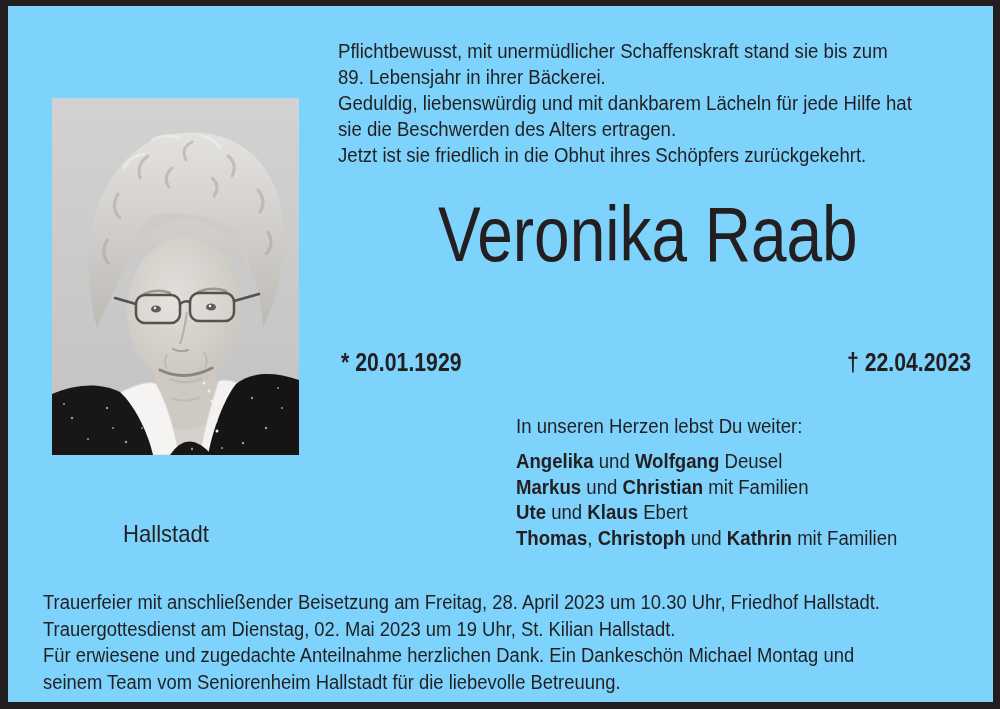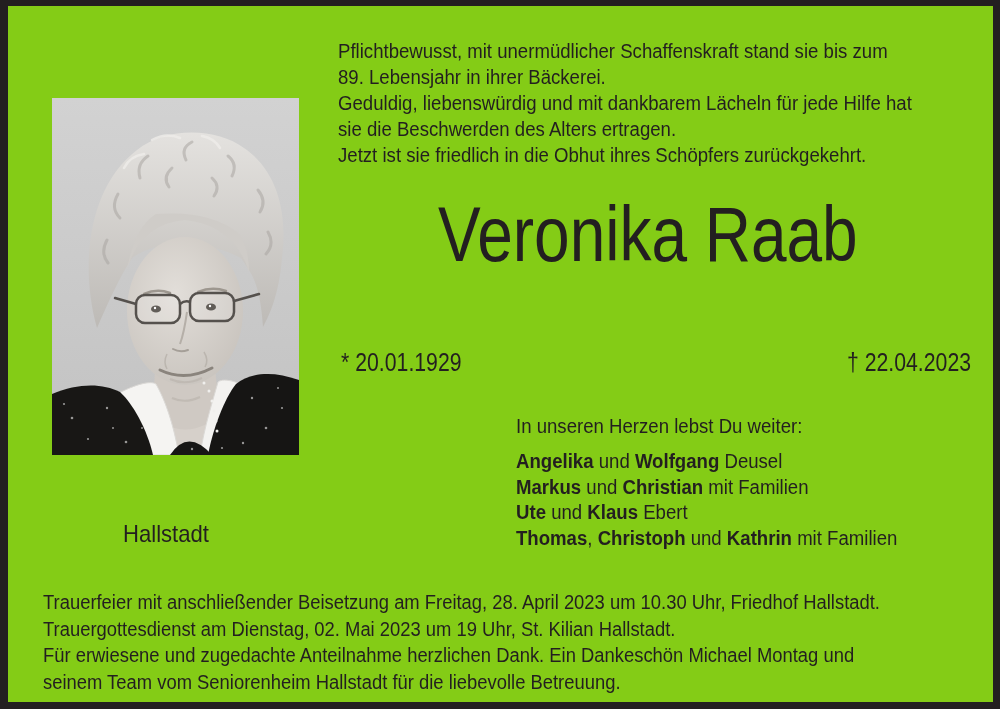--- a/index.html
+++ b/index.html
@@ -1,38 +1,38 @@
 <!DOCTYPE html>
 <html><head>
 <meta charset="utf-8">
 <style>
   html,body{margin:0;padding:0;background:#ffffff;}
   .sheet{
     position:relative;
     width:1000px;height:709px;
     box-sizing:border-box;
-    background:#84cc16;
+    background:#7dd3fc;
     border:solid #231f20;
     border-width:6px 7px 7px 8px;
     font-family:"Liberation Sans","DejaVu Sans",sans-serif;
     color:#231f20;
     overflow:hidden;
   }
   .abs{position:absolute;}
   .nw{white-space:nowrap;}
   .cx93{transform:scaleX(0.93);transform-origin:0 0;}
   .cx92{transform:scaleX(0.92);transform-origin:0 0;}
   .photo{left:44px;top:92px;width:247px;height:357px;}
   .photo svg{display:block;width:100%;height:100%;}
   .intro{left:330px;top:32px;width:720px;font-size:20px;line-height:26px;}
   .name-row{left:320px;top:189px;width:640px;text-align:center;font-size:78px;line-height:78px;font-weight:400;}
   .name-inner{display:inline-block;transform:scaleX(0.82);transform-origin:50% 0;letter-spacing:0;}
   .geb-row{left:320px;top:284px;width:640px;text-align:center;font-size:20px;line-height:24px;font-weight:bold;}
   .geb-inner{display:inline-block;transform:scaleX(0.95);transform-origin:50% 0;}
-  .dates{left:333px;top:342px;width:630px;display:flex;justify-content:space-between;font-size:25px;line-height:29px;}
+  .dates{left:333px;top:342px;width:630px;display:flex;justify-content:space-between;font-size:25px;line-height:29px;font-weight:bold;}
   .date-left{display:inline-block;transform:scaleX(0.85);transform-origin:0 0;}
   .date-right{display:inline-block;transform:scaleX(0.85);transform-origin:100% 0;}
   .sym{margin-right:7px;}
   .herzen{left:508px;top:407px;font-size:20px;line-height:26px;width:520px;}
   .herzen-heading{margin:0 0 10px 0;}
   .family-line{line-height:25.5px;}
   .family-line .b{font-weight:bold;}
   .place{left:115px;top:514px;font-size:24px;line-height:28px;font-weight:normal;}
   .place-inner{display:inline-block;transform:scaleX(0.92);transform-origin:0 0;}
   .footer{left:35px;top:583px;width:1030px;font-size:20px;line-height:26.5px;}

